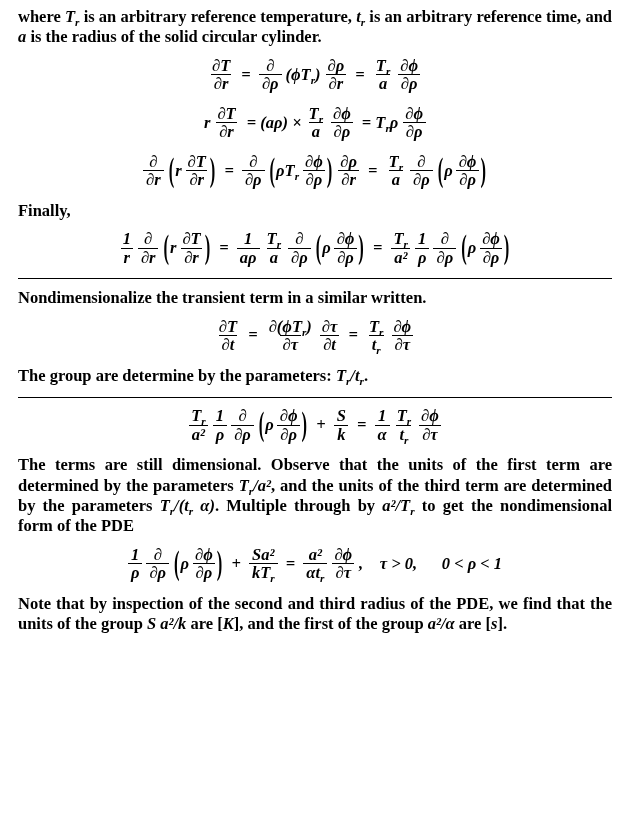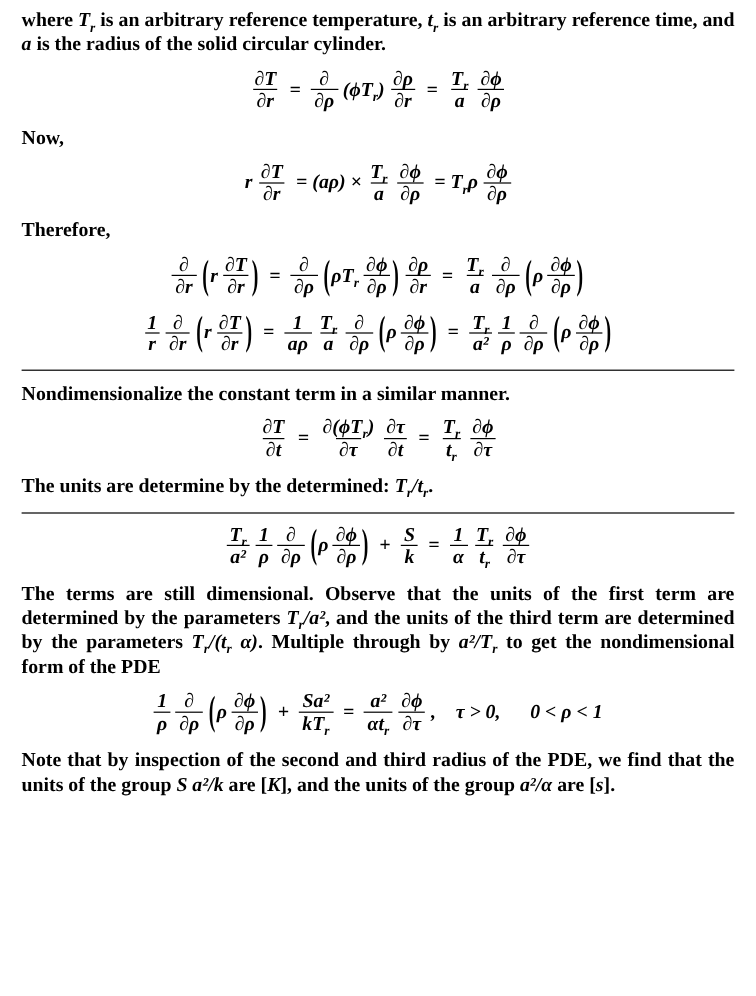--- a/index.html
+++ b/index.html
@@ -54,27 +54,26 @@
     border-top:1.5px solid #000;
     margin:11px 0 9px 0;
   }
 </style>
 </head>
 <body style="background: rgb(255, 255, 255); color: rgb(0, 0, 0);">
 
 <main id="doc">
     <p><span class="rt">where </span><span class="m">T<sub>r</sub></span><span class="rt"> is an arbitrary reference temperature, </span><span class="m">t<sub>r</sub></span><span class="rt"> is an arbitrary reference time, and </span><span class="m">a</span><span class="rt"> is the radius of the solid circular cylinder.</span></p>
     <div class="eq"><span class="frac"><span class="num m">∂T</span><span class="den m">∂r</span></span><span class="m"> = </span><span class="frac"><span class="num m">∂</span><span class="den m">∂ρ</span></span><span class="m">(ϕT<sub>r</sub>)</span><span class="frac"><span class="num m">∂ρ</span><span class="den m">∂r</span></span><span class="m"> = </span><span class="frac"><span class="num m">T<sub>r</sub></span><span class="den m">a</span></span><span class="frac"><span class="num m">∂ϕ</span><span class="den m">∂ρ</span></span></div>
-    <p><span class="rt">Now,</span></p>
     <div class="eq"><span class="m">r</span><span class="frac"><span class="num m">∂T</span><span class="den m">∂r</span></span><span class="m"> = (aρ) ×</span><span class="frac"><span class="num m">T<sub>r</sub></span><span class="den m">a</span></span><span class="frac"><span class="num m">∂ϕ</span><span class="den m">∂ρ</span></span><span class="m"> = T<sub>r</sub>ρ</span><span class="frac"><span class="num m">∂ϕ</span><span class="den m">∂ρ</span></span></div>
-    <p><span class="rt">Therefore,</span></p>
     <div class="eq"><span class="frac"><span class="num m">∂</span><span class="den m">∂r</span></span><span class="par"><span class="pg">(</span><span class="pinner"><span class="m">r</span><span class="frac"><span class="num m">∂T</span><span class="den m">∂r</span></span></span><span class="pg">)</span></span><span class="m"> = </span><span class="frac"><span class="num m">∂</span><span class="den m">∂ρ</span></span><span class="par"><span class="pg">(</span><span class="pinner"><span class="m">ρT<sub>r</sub></span><span class="frac"><span class="num m">∂ϕ</span><span class="den m">∂ρ</span></span></span><span class="pg">)</span></span><span class="frac"><span class="num m">∂ρ</span><span class="den m">∂r</span></span><span class="m"> = </span><span class="frac"><span class="num m">T<sub>r</sub></span><span class="den m">a</span></span><span class="frac"><span class="num m">∂</span><span class="den m">∂ρ</span></span><span class="par"><span class="pg">(</span><span class="pinner"><span class="m">ρ</span><span class="frac"><span class="num m">∂ϕ</span><span class="den m">∂ρ</span></span></span><span class="pg">)</span></span></div>
+    <p><span class="rt">Finally,</span></p>
     <div class="eq"><span class="frac"><span class="num m">1</span><span class="den m">r</span></span><span class="frac"><span class="num m">∂</span><span class="den m">∂r</span></span><span class="par"><span class="pg">(</span><span class="pinner"><span class="m">r</span><span class="frac"><span class="num m">∂T</span><span class="den m">∂r</span></span></span><span class="pg">)</span></span><span class="m"> = </span><span class="frac"><span class="num m">1</span><span class="den m">aρ</span></span><span class="frac"><span class="num m">T<sub>r</sub></span><span class="den m">a</span></span><span class="frac"><span class="num m">∂</span><span class="den m">∂ρ</span></span><span class="par"><span class="pg">(</span><span class="pinner"><span class="m">ρ</span><span class="frac"><span class="num m">∂ϕ</span><span class="den m">∂ρ</span></span></span><span class="pg">)</span></span><span class="m"> = </span><span class="frac"><span class="num m">T<sub>r</sub></span><span class="den m">a²</span></span><span class="frac"><span class="num m">1</span><span class="den m">ρ</span></span><span class="frac"><span class="num m">∂</span><span class="den m">∂ρ</span></span><span class="par"><span class="pg">(</span><span class="pinner"><span class="m">ρ</span><span class="frac"><span class="num m">∂ϕ</span><span class="den m">∂ρ</span></span></span><span class="pg">)</span></span></div>
     <hr class="rule" style="border-top-color: rgb(0, 0, 0);">
-    <p><span class="rt">Nondimensionalize the constant term in a similar manner.</span></p>
+    <p><span class="rt">Nondimensionalize the transient term in a similar written.</span></p>
     <div class="eq"><span class="frac"><span class="num m">∂T</span><span class="den m">∂t</span></span><span class="m"> = </span><span class="frac"><span class="num m">∂(ϕT<sub>r</sub>)</span><span class="den m">∂τ</span></span><span class="frac"><span class="num m">∂τ</span><span class="den m">∂t</span></span><span class="m"> = </span><span class="frac"><span class="num m">T<sub>r</sub></span><span class="den m">t<sub>r</sub></span></span><span class="frac"><span class="num m">∂ϕ</span><span class="den m">∂τ</span></span></div>
-    <p><span class="rt">The units are determine by the determined: </span><span class="m">T<sub>r</sub>/t<sub>r</sub></span><span class="rt">.</span></p>
+    <p><span class="rt">The group are determine by the parameters: </span><span class="m">T<sub>r</sub>/t<sub>r</sub></span><span class="rt">.</span></p>
     <hr class="rule" style="border-top-color: rgb(0, 0, 0);">
     <div class="eq"><span class="frac"><span class="num m">T<sub>r</sub></span><span class="den m">a²</span></span><span class="frac"><span class="num m">1</span><span class="den m">ρ</span></span><span class="frac"><span class="num m">∂</span><span class="den m">∂ρ</span></span><span class="par"><span class="pg">(</span><span class="pinner"><span class="m">ρ</span><span class="frac"><span class="num m">∂ϕ</span><span class="den m">∂ρ</span></span></span><span class="pg">)</span></span><span class="m"> + </span><span class="frac"><span class="num m">S</span><span class="den m">k</span></span><span class="m"> = </span><span class="frac"><span class="num m">1</span><span class="den m">α</span></span><span class="frac"><span class="num m">T<sub>r</sub></span><span class="den m">t<sub>r</sub></span></span><span class="frac"><span class="num m">∂ϕ</span><span class="den m">∂τ</span></span></div>
     <p><span class="rt">The terms are still dimensional.  Observe that the units of the first term are determined by the parameters </span><span class="m">T<sub>r</sub>/a²</span><span class="rt">, and the units of the third term are determined by the parameters </span><span class="m">T<sub>r</sub>/(t<sub>r</sub> α)</span><span class="rt">.  Multiple through by </span><span class="m">a²/T<sub>r</sub></span><span class="rt"> to get the nondimensional form of the PDE</span></p>
     <div class="eq"><span class="frac"><span class="num m">1</span><span class="den m">ρ</span></span><span class="frac"><span class="num m">∂</span><span class="den m">∂ρ</span></span><span class="par"><span class="pg">(</span><span class="pinner"><span class="m">ρ</span><span class="frac"><span class="num m">∂ϕ</span><span class="den m">∂ρ</span></span></span><span class="pg">)</span></span><span class="m"> + </span><span class="frac"><span class="num m">Sa²</span><span class="den m">kT<sub>r</sub></span></span><span class="m"> = </span><span class="frac"><span class="num m">a²</span><span class="den m">αt<sub>r</sub></span></span><span class="frac"><span class="num m">∂ϕ</span><span class="den m">∂τ</span></span><span class="m">, τ &gt; 0,  0 &lt; ρ &lt; 1</span></div>
-    <p><span class="rt">Note that by inspection of the second and third radius of the PDE, we find that the units of the group </span><span class="m">S a²/k</span><span class="rt"> are [</span><span class="m">K</span><span class="rt">], and the units of the group </span><span class="m">a²/α</span><span class="rt"> are [</span><span class="m">s</span><span class="rt">].</span></p>
+    <p><span class="rt">Note that by inspection of the second and third radius of the PDE, we find that the units of the group </span><span class="m">S a²/k</span><span class="rt"> are [</span><span class="m">K</span><span class="rt">], and the first of the group </span><span class="m">a²/α</span><span class="rt"> are [</span><span class="m">s</span><span class="rt">].</span></p>
   </main>
 
 </body></html>

